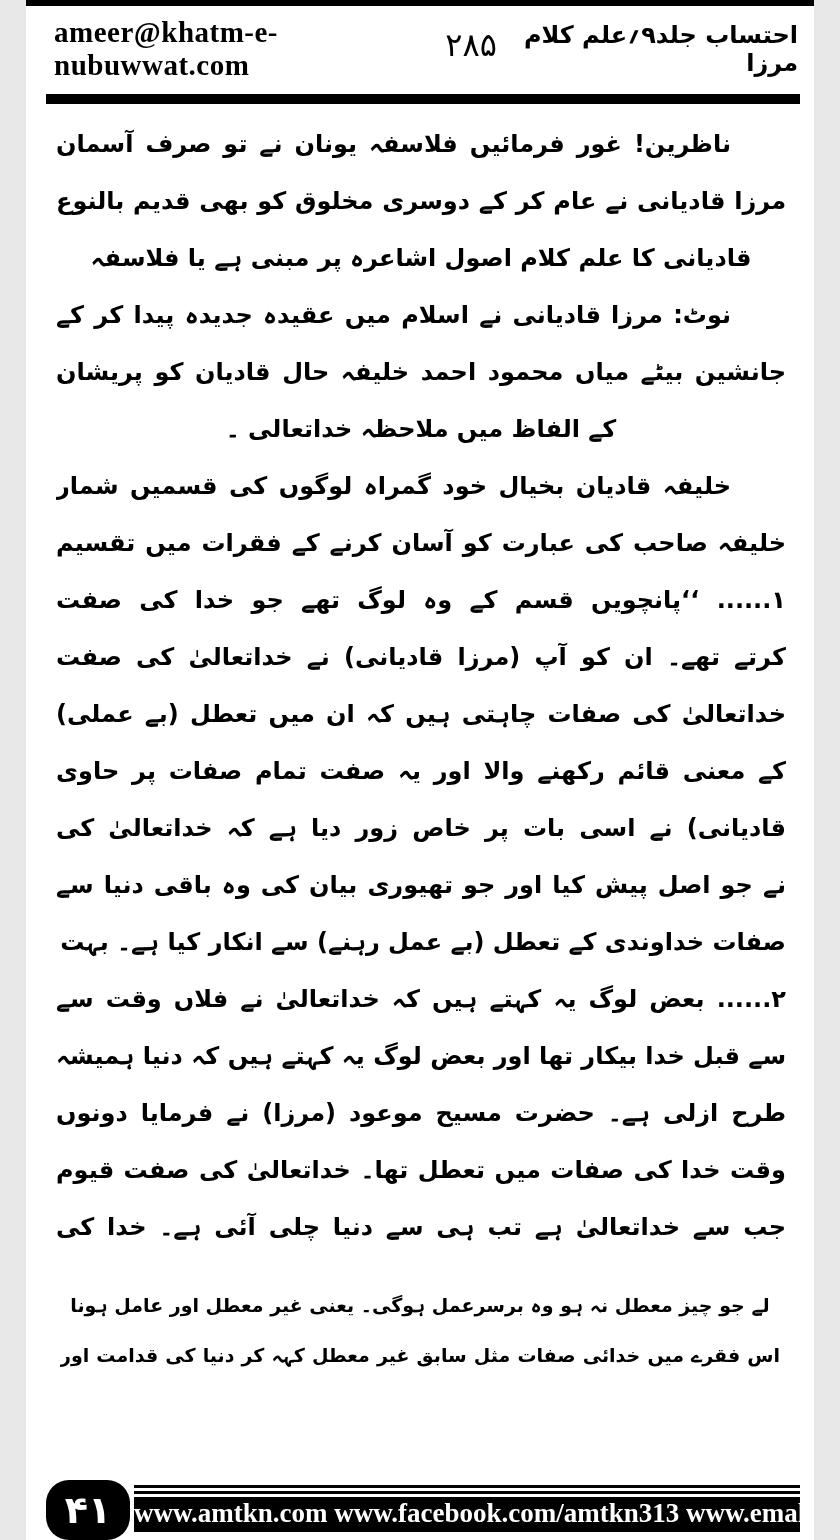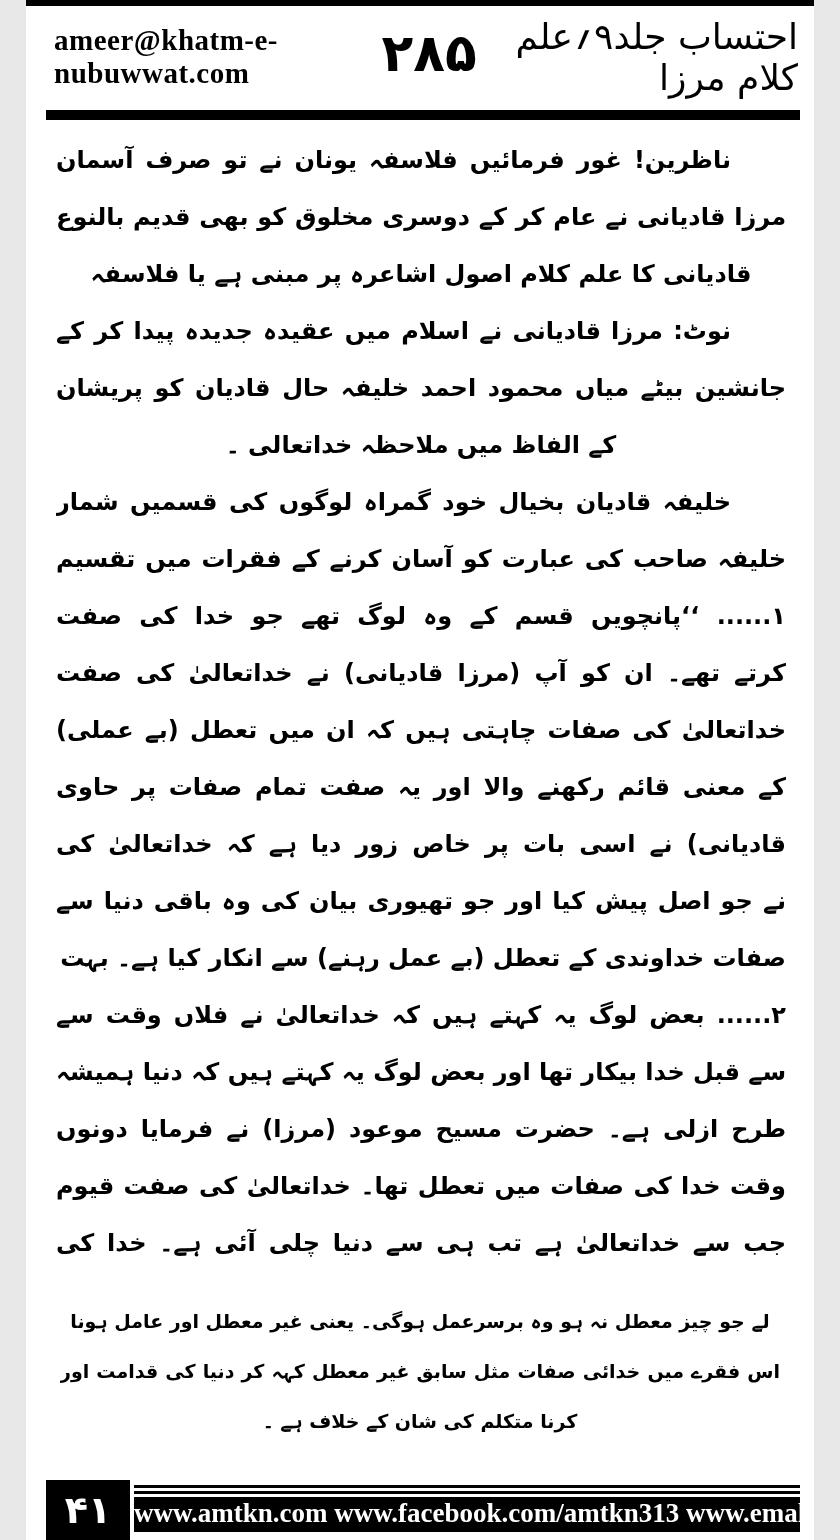--- a/index.html
+++ b/index.html
@@ -1,34 +1,34 @@
 <!DOCTYPE html>
 <html lang="ur"><head>
 <meta charset="utf-8">
 <style>
   html,body{margin:0;padding:0;background:#e8e8e8;}
   .page{width:788px;height:1540px;background:#ffffff;position:relative;margin:0 auto;
         font-family:"DejaVu Sans",sans-serif;color:#000;overflow:hidden;}
   .topbar{position:absolute;top:0;left:0;right:0;height:6px;background:#000;}
   .header{display:flex;align-items:center;padding:16px 16px 4px 28px;}
   .email{font-family:"Liberation Serif",serif;font-weight:bold;font-size:29px;letter-spacing:0.5px;}
-  .pagenum{font-size:52px;font-weight:bold;margin-left:26px;margin-top:-8px;direction:rtl;}
-  .title{margin-left:auto;font-size:36px;font-weight:normal;direction:rtl;padding-left:10px;}
+  .pagenum{font-size:32px;font-weight:normal;margin-left:26px;margin-top:-8px;direction:rtl;}
+  .title{margin-left:auto;font-size:24px;font-weight:bold;direction:rtl;padding-left:10px;}
   .rule{height:10px;background:#000;margin:8px 14px 0 20px;}
   .body{padding:12px 28px 0 30px;direction:rtl;font-weight:bold;font-size:24px;}
   .body .ln{line-height:57px;height:57px;overflow:hidden;}
   .footnote{padding:24px 34px 0 34px;direction:rtl;font-weight:bold;font-size:19px;}
   .footnote .ln{line-height:50px;height:50px;overflow:hidden;}
   .a-just{text-align:justify;text-align-last:justify;}
   .a-first{text-align:justify;text-align-last:justify;padding-right:55px;}
   .a-center{text-align:center;}
   .a-start{text-align:right;}
   .pagebox{position:absolute;left:20px;bottom:0;width:84px;height:60px;background:#000;color:#fff;
            display:flex;align-items:center;justify-content:center;
-           font-size:38px;font-weight:bold;direction:rtl;}
+           font-size:38px;font-weight:bold;direction:rtl;border-radius:23px;}
   .linkbar{position:absolute;left:108px;right:14px;bottom:8px;height:47px;background:#000;}
   .dbl{height:9px;box-sizing:border-box;border-top:3px solid #fff;border-bottom:3px solid #fff;
        background:#000;margin-top:3px;}
   .links{color:#fff;text-align:center;font-family:"Liberation Serif",serif;font-weight:bold;
          font-size:27px;line-height:33px;white-space:nowrap;}
 </style>
 </head>
 <body>
 
 <div class="page">
@@ -61,21 +61,20 @@
       <div class="ln a-just" dir="rtl">۲......   بعض لوگ یہ کہتے ہیں کہ خداتعالیٰ نے فلاں وقت سے دنیا کو پیدا کیا۔ گویا اس</div>
       <div class="ln a-just" dir="rtl">سے قبل خدا بیکار تھا اور بعض لوگ یہ کہتے ہیں کہ دنیا ہمیشہ سے چلی آ رہی ہے۔ گویا وہ خدا کی</div>
       <div class="ln a-just" dir="rtl">طرح ازلی ہے۔ حضرت مسیح موعود (مرزا) نے فرمایا دونوں باتیں غلط ہیں۔ یہ ماننا کہ کسی</div>
       <div class="ln a-just" dir="rtl">وقت خدا کی صفات میں تعطل تھا۔ خداتعالیٰ کی صفت قیوم کے خلاف ہے۔ اسی طرح یہ کہنا کہ</div>
       <div class="ln a-just" dir="rtl">جب سے خداتعالیٰ ہے تب ہی سے دنیا چلی آئی ہے۔ خدا کی صفات کے خلاف لَے ہے۔</div>
     </div>
 
   <div class="footnote">
       <div class="ln a-center" dir="rtl">لے جو چیز معطل نہ ہو وہ برسرعمل ہوگی۔ یعنی غیر معطل اور عامل ہونا ایک ہی معنی ہیں ۔</div>
       <div class="ln a-just" dir="rtl">اس فقرے میں خدائی صفات مثل سابق غیر معطل کہہ کر دنیا کی قدامت اور ازلیت سے انکار</div>
-      <div class="ln a-center" dir="rtl">کرنا متکلم کی شان کے خلاف ہے ۔</div>
     </div>
 
   <div>
     <div class="pagebox">
       <span>۴۱</span>
     </div>
     <div class="linkbar">
       <div class="dbl"></div>
       <div class="links">www.amtkn.com www.facebook.com/amtkn313 www.emaktaba.info</div>
     </div>

